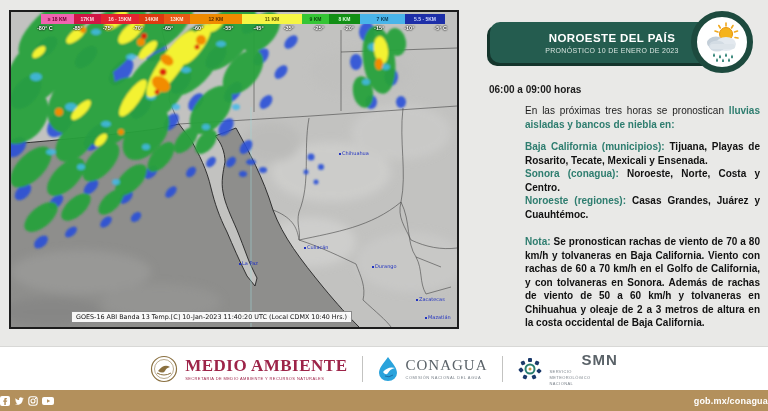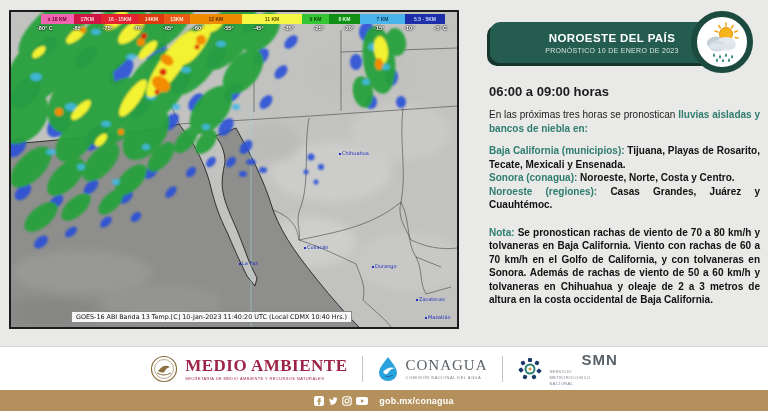--- a/index.html
+++ b/index.html
@@ -16,39 +16,39 @@
   .city{position:absolute;color:#2233c0;font-size:5px;font-family:"DejaVu Sans",sans-serif;white-space:nowrap;}
   .city::before{content:"";display:inline-block;width:2px;height:2px;background:#2233c0;margin-right:1px;vertical-align:middle;}
 
   
   .banner{position:absolute;left:490px;top:22px;width:212px;height:41px;background:#245c4f;border-radius:10px;box-shadow:-3px 3px 0 0 #14352c;display:flex;flex-direction:column;align-items:center;justify-content:center;z-index:2;padding-left:16px;}
   .banner .t{color:#ffffff;font-weight:bold;font-size:11.5px;letter-spacing:.4px;}
   .banner .s{color:#d7e4df;font-size:7px;letter-spacing:.3px;margin-top:3px;}
   .wicon{position:absolute;left:691px;top:11px;width:50px;height:50px;background:#fff;border:6px solid #1d4a3e;border-radius:50%;z-index:3;display:flex;align-items:center;justify-content:center;}
 
   .panel-text{position:absolute;left:489px;top:84px;width:271px;color:#1c1c1c;}
-  .time{font-size:13px;font-weight:bold;margin-bottom:9px;}
-  .para{font-size:10px;line-height:13.5px;text-align:justify;}
+  .time{font-size:10px;font-weight:bold;margin-bottom:9px;}
+  .para{font-size:10px;line-height:13.5px;text-align:justify;margin-left:36px;}
   .hl{color:#2e7d6f;font-weight:bold;}
   .bk{font-weight:bold;color:#111;}
   .regions{margin-top:9px;}
   .note{margin-top:14px;}
 
   
   .footer-white{position:absolute;left:0;top:346px;width:768px;height:44px;background:#ffffff;border-top:1px solid #d8d8d6;display:flex;align-items:center;justify-content:center;gap:14px;}
   .wordmark{display:flex;align-items:center;gap:7px;}
   .mm-name{font-family:"Liberation Serif",serif;font-weight:bold;font-size:17px;color:#9d2449;letter-spacing:.5px;line-height:1;}
   .mm-sub{font-size:4px;color:#9d2449;letter-spacing:.4px;margin-top:2px;}
   .cn-name{font-family:"Liberation Serif",serif;font-weight:normal;font-size:15px;color:#5a6268;letter-spacing:1px;line-height:1;}
   .cn-sub{font-size:4px;color:#7a828a;letter-spacing:.5px;margin-top:2px;}
   .smn-name{font-size:15px;font-weight:bold;color:#5a6268;letter-spacing:1px;line-height:1;margin-left:32px;}
   .smn-sub{font-size:4px;color:#7a828a;letter-spacing:.4px;margin-top:2px;line-height:1.5;}
   .vdiv{width:1px;height:26px;background:#c3c3c1;}
 
-  .footer-gold{position:absolute;left:0;top:390px;width:768px;height:21px;background:#b3905c;display:flex;align-items:center;justify-content:center;gap:5px;}
+  .footer-gold{position:absolute;left:0;top:390px;width:768px;height:21px;background:#b3905c;display:flex;align-items:center;justify-content:space-between;gap:5px;}
   .soc{display:flex;align-items:center;gap:4px;}
   .url{color:#ffffff;font-size:9px;font-weight:bold;margin-left:6px;letter-spacing:.2px;}
 </style>
 </head>
 <body>
 
 <div class="map">
   <svg width="446" height="315" viewBox="0 0 446 315">
     <defs>
       <filter id="b1" x="-20%" y="-20%" width="140%" height="140%">

